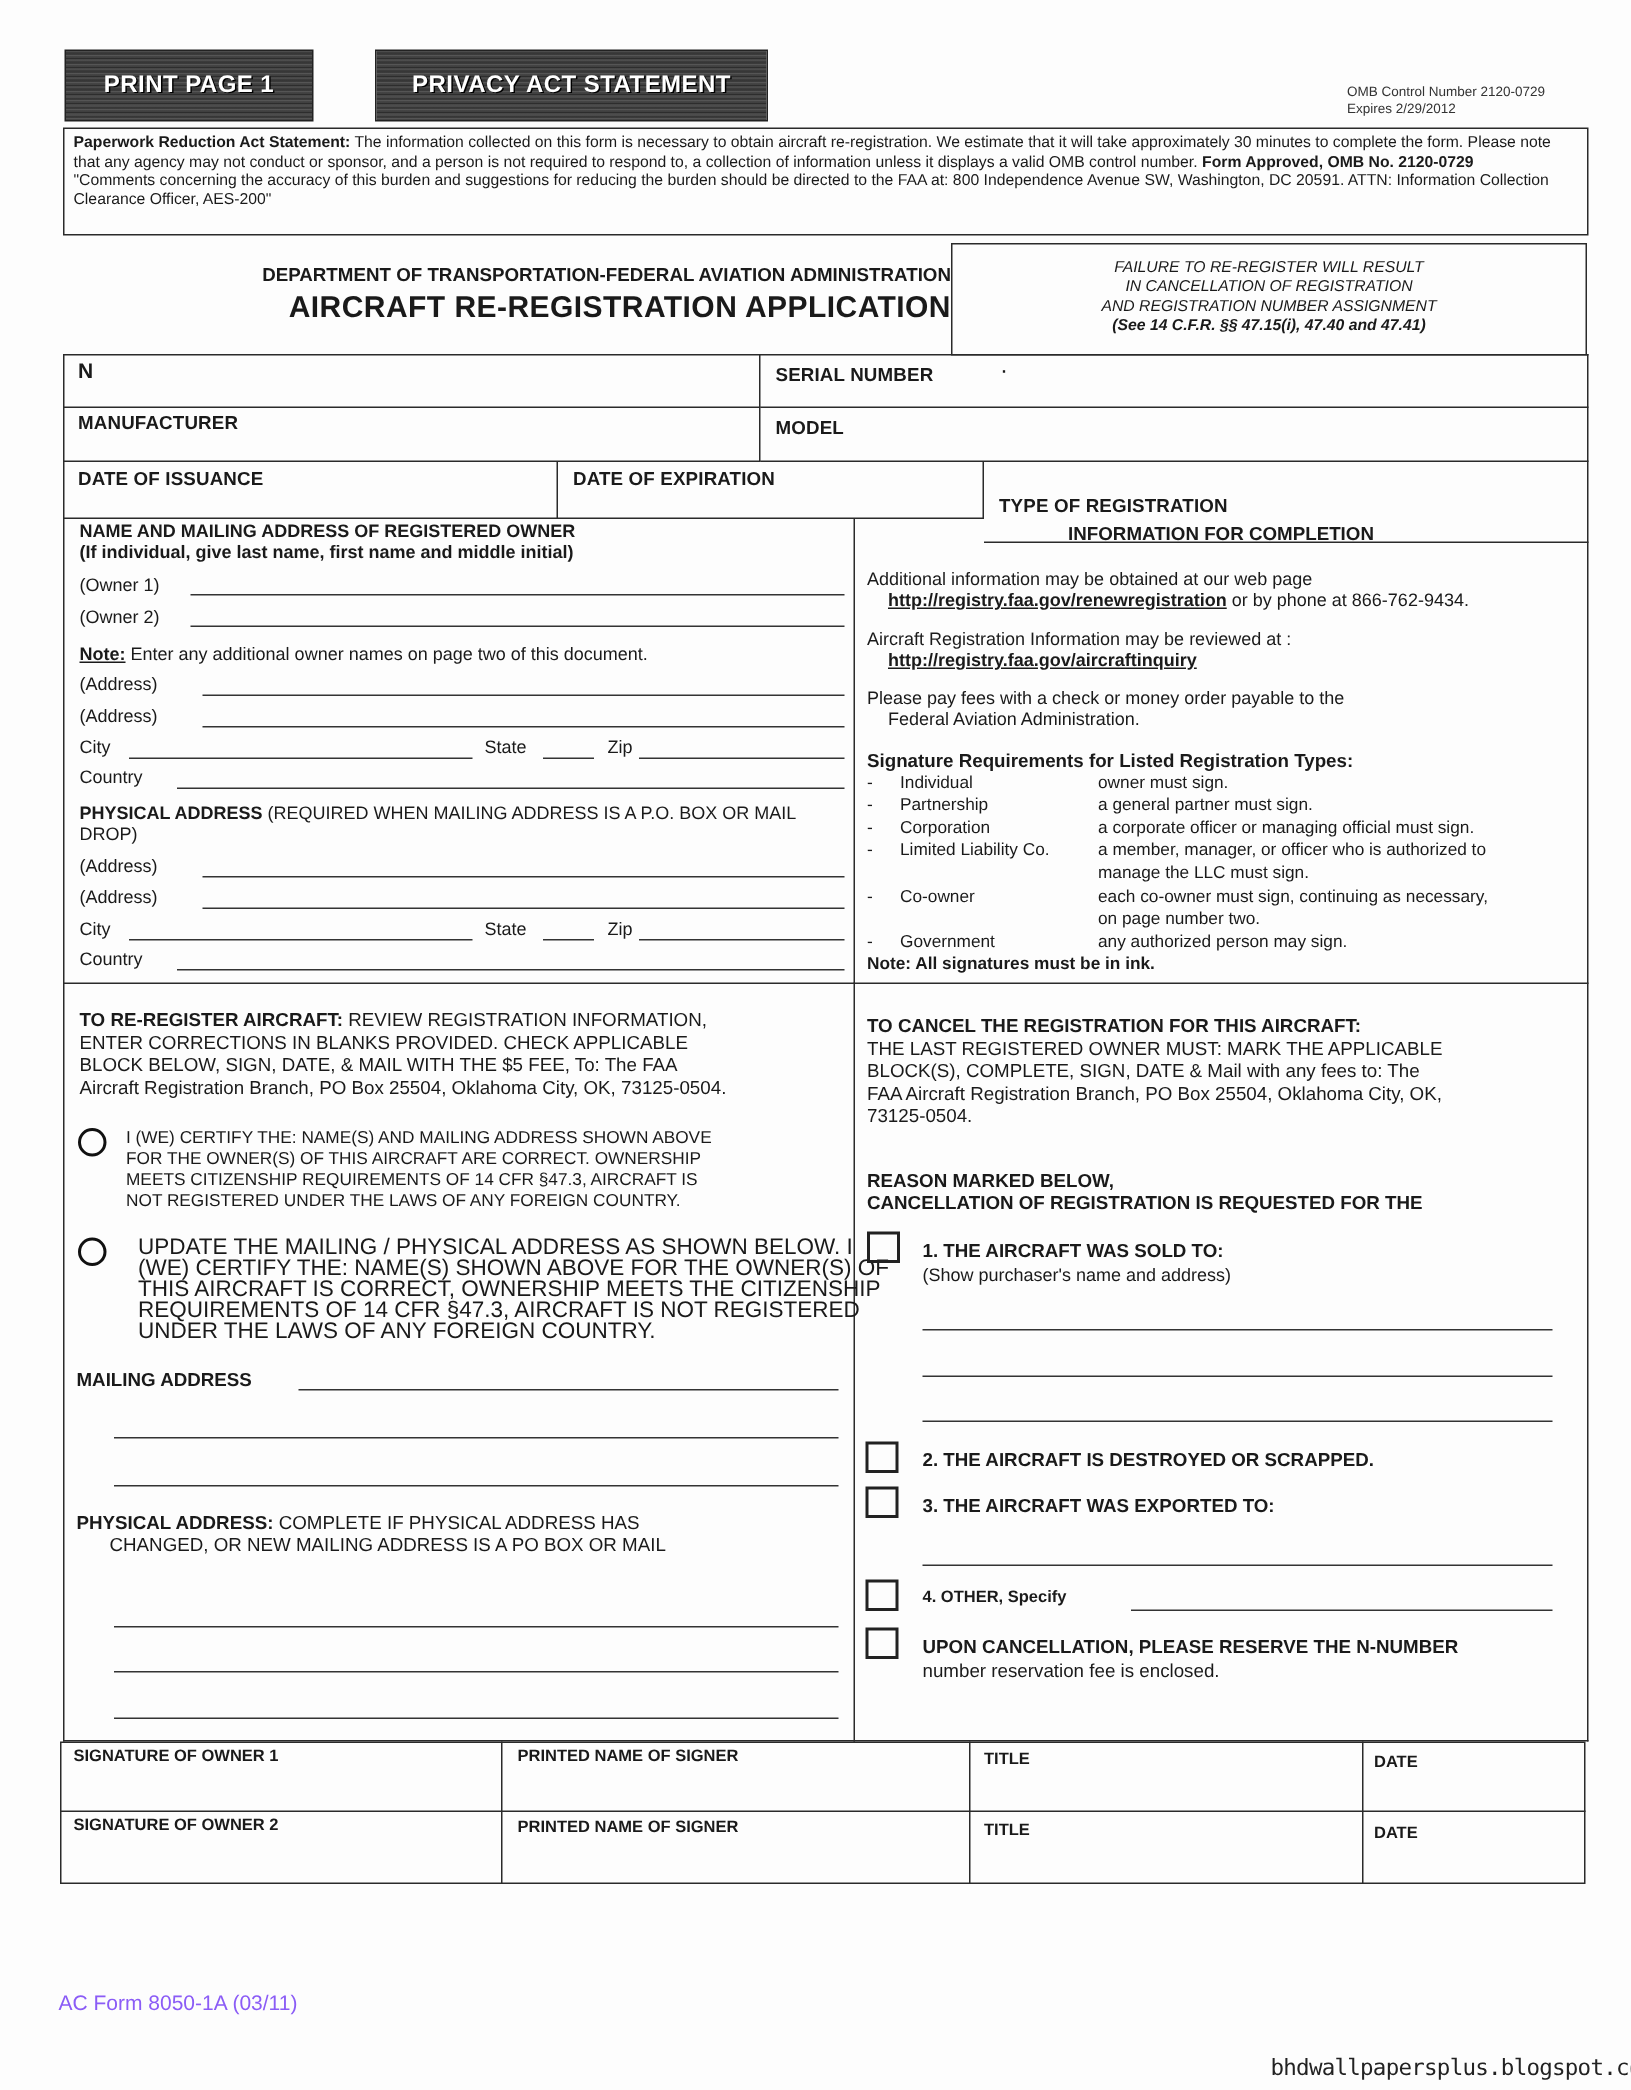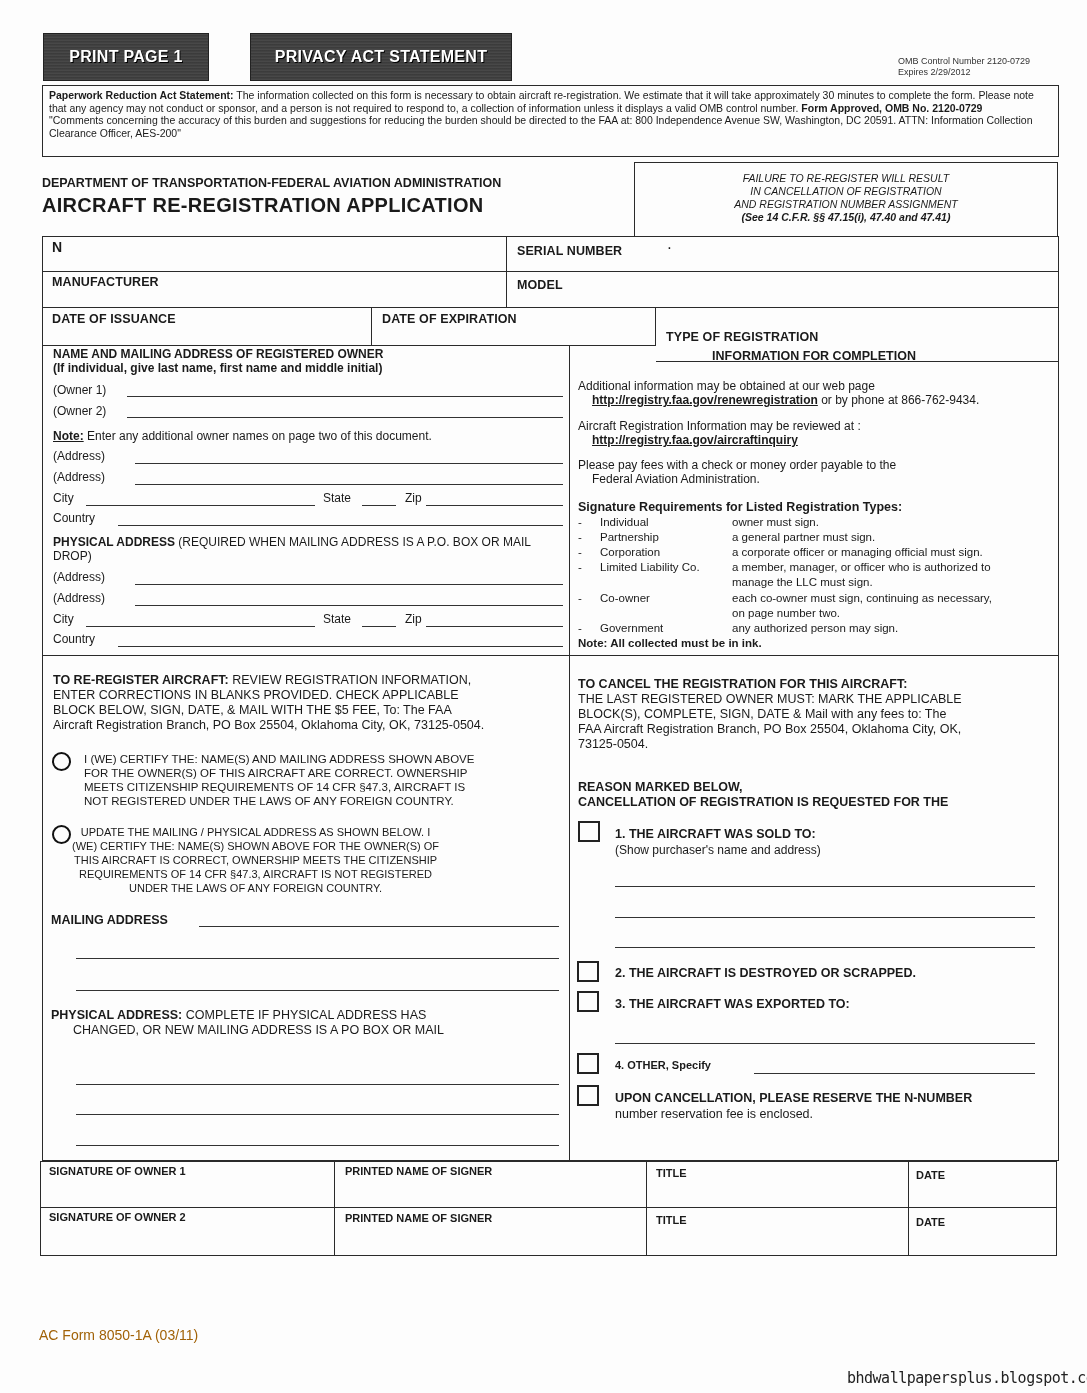--- a/index.html
+++ b/index.html
@@ -40,21 +40,21 @@
 <div class="abs omb" style="left:898px;top:56px;">
   <div>OMB Control Number 2120-0729</div>
   <div>Expires 2/29/2012</div>
 </div>
 
 <div class="box pra" style="left:42px;top:85px;width:1017px;height:72px;">
   <span class="b">Paperwork Reduction Act Statement:</span><span> The information collected on this form is necessary to obtain aircraft re-registration.  We estimate that it will take approximately 30 minutes to complete the form.  Please note that any agency may not conduct or sponsor, and a person is not required to respond to, a collection of information unless it displays a valid OMB control number. </span><span class="b">Form Approved, OMB No. 2120-0729</span><br>
   <span>"Comments concerning the accuracy of this burden and suggestions for reducing the burden should be directed to the FAA at: 800 Independence Avenue SW, Washington, DC 20591.  ATTN: Information Collection Clearance Officer, AES-200"</span>
 </div>
 
-<div class="abs" style="left:42px;top:170px;width:592px;height:62px;text-align:left;">
+<div class="abs" style="left:42px;top:170px;width:592px;height:62px;text-align:right;">
   <div style="font-size:12.5px;font-weight:bold;margin-top:6px;">DEPARTMENT OF TRANSPORTATION-FEDERAL AVIATION ADMINISTRATION</div>
   <div style="font-size:20px;font-weight:bold;margin-top:4px;letter-spacing:0.3px;">AIRCRAFT RE-REGISTRATION APPLICATION</div>
 </div>
 <div class="box" style="left:634px;top:162px;width:424px;height:75px;text-align:center;font-style:italic;font-size:10.5px;line-height:13px;padding-top:9px;">
   <div>FAILURE TO RE-REGISTER WILL RESULT</div>
   <div>IN CANCELLATION OF REGISTRATION</div>
   <div>AND REGISTRATION NUMBER ASSIGNMENT</div>
   <div class="b">(See 14 C.F.R. §§ 47.15(i), 47.40 and 47.41)</div>
 </div>
 
@@ -158,41 +158,41 @@
   <div style="display:flex;margin-top:1px;">
       <span style="width:22px;">-</span>
       <span style="width:132px;">Co-owner</span>
       <span><span>each co-owner must sign, continuing as necessary,</span><br><span>on page number two.</span></span>
     </div>
   <div style="display:flex;">
       <span style="width:22px;">-</span>
       <span style="width:132px;">Government</span>
       <span>any authorized person may sign.</span>
     </div>
-  <div class="b">Note:  All collected must be in ink.</div>
+  <div class="b">Note:  All signatures must be in ink.</div>
 </div>
 
 <div class="box" style="left:42px;top:656px;width:528px;height:505px;border-top:none;"></div>
 <div class="abs caps" style="left:53px;top:673px;width:510px;">
   <div><span class="b">TO RE-REGISTER AIRCRAFT:</span><span>  REVIEW REGISTRATION INFORMATION,</span></div>
   <div>ENTER CORRECTIONS IN BLANKS PROVIDED.  CHECK APPLICABLE</div>
   <div><span>BLOCK BELOW,  SIGN,  DATE, &amp;  MAIL WITH THE $5 FEE,</span><span>  To:  The FAA</span></div>
   <div>Aircraft Registration Branch, PO Box 25504, Oklahoma City, OK, 73125-0504.</div>
 </div>
 
 <div class="radio" style="left:52px;top:752px;"></div>
 <div class="abs" style="left:84px;top:752px;font-size:11.5px;line-height:14px;">
   <div>I (WE) CERTIFY THE: NAME(S) AND MAILING ADDRESS SHOWN ABOVE</div>
   <div>FOR THE OWNER(S) OF THIS AIRCRAFT ARE CORRECT. OWNERSHIP</div>
   <div>MEETS CITIZENSHIP REQUIREMENTS OF 14 CFR §47.3, AIRCRAFT IS</div>
   <div>NOT REGISTERED UNDER THE LAWS OF ANY FOREIGN COUNTRY.</div>
 </div>
 
 <div class="radio" style="left:52px;top:825px;"></div>
-<div class="abs" style="left:72px;top:825px;font-size:11px;line-height:14px;text-align:center;">
+<div class="abs" style="left:92px;top:825px;font-size:15px;line-height:14px;">
   <div>UPDATE THE MAILING / PHYSICAL ADDRESS AS SHOWN BELOW.  I</div>
   <div>(WE) CERTIFY THE: NAME(S) SHOWN ABOVE FOR THE OWNER(S) OF</div>
   <div>THIS AIRCRAFT IS CORRECT, OWNERSHIP MEETS THE CITIZENSHIP</div>
   <div>REQUIREMENTS OF 14 CFR §47.3, AIRCRAFT IS NOT REGISTERED</div>
   <div>UNDER THE LAWS OF ANY FOREIGN COUNTRY.</div>
 </div>
 
 <div class="abs" style="left:51px;top:913px;font-size:12.5px;font-weight:bold;">MAILING ADDRESS</div>
 <div class="line" style="left:199px;top:926px;width:360px;"></div>
 <div class="line" style="left:76px;top:958px;width:483px;"></div>
@@ -262,14 +262,14 @@
 
 <div class="abs sig-lbl" style="left:49px;top:1211px;">SIGNATURE OF OWNER 2</div>
 <div class="abs sig-lbl" style="left:345px;top:1212px;">PRINTED NAME OF SIGNER</div>
 <div class="abs sig-lbl" style="left:656px;top:1214px;">TITLE</div>
 <div class="abs sig-lbl" style="left:916px;top:1216px;">DATE</div>
 <div class="abs" style="left:42px;top:1226px;width:290px;height:28px;"></div>
 <div class="abs" style="left:337px;top:1226px;width:307px;height:28px;"></div>
 <div class="abs" style="left:649px;top:1226px;width:257px;height:28px;"></div>
 <div class="abs" style="left:911px;top:1228px;width:144px;height:26px;"></div>
 
-<div class="abs" style="left:39px;top:1327px;font-size:14px;color:#a16207;">AC Form 8050-1A (03/11)</div>
+<div class="abs" style="left:39px;top:1327px;font-size:14px;color:#8b5cf6;">AC Form 8050-1A (03/11)</div>
 <div class="abs watermark" style="left:847px;top:1369px;">bhdwallpapersplus.blogspot.com</div>
 
 </body></html>

